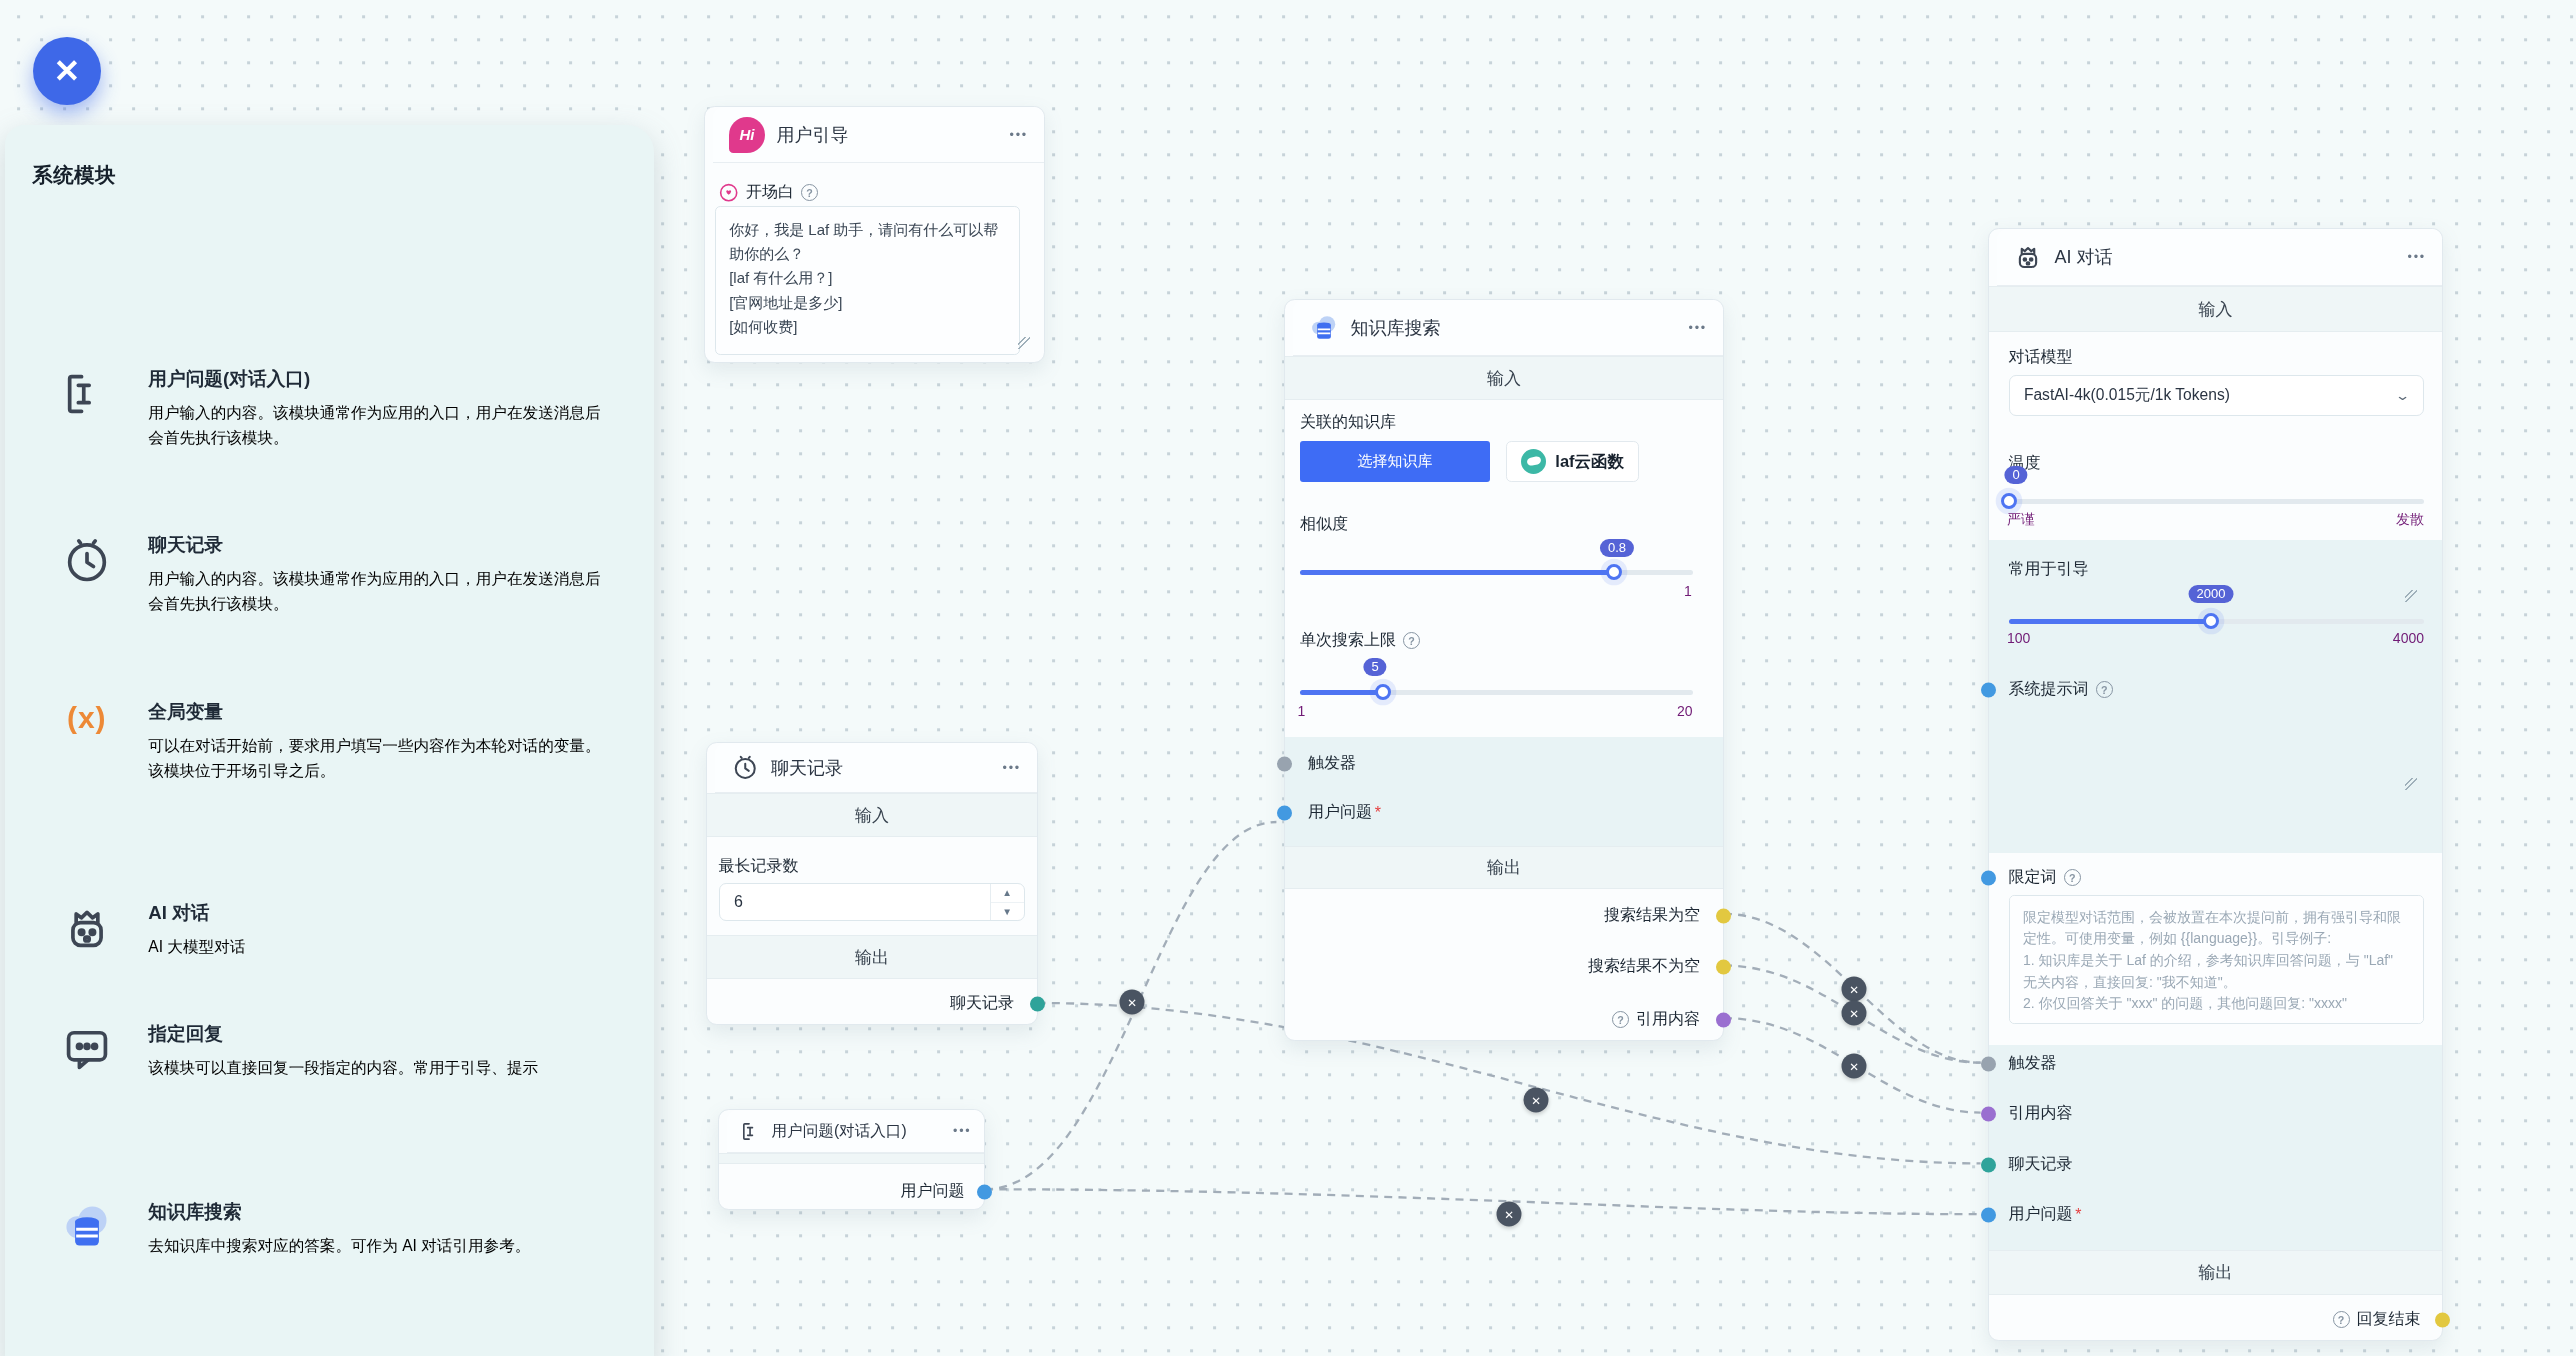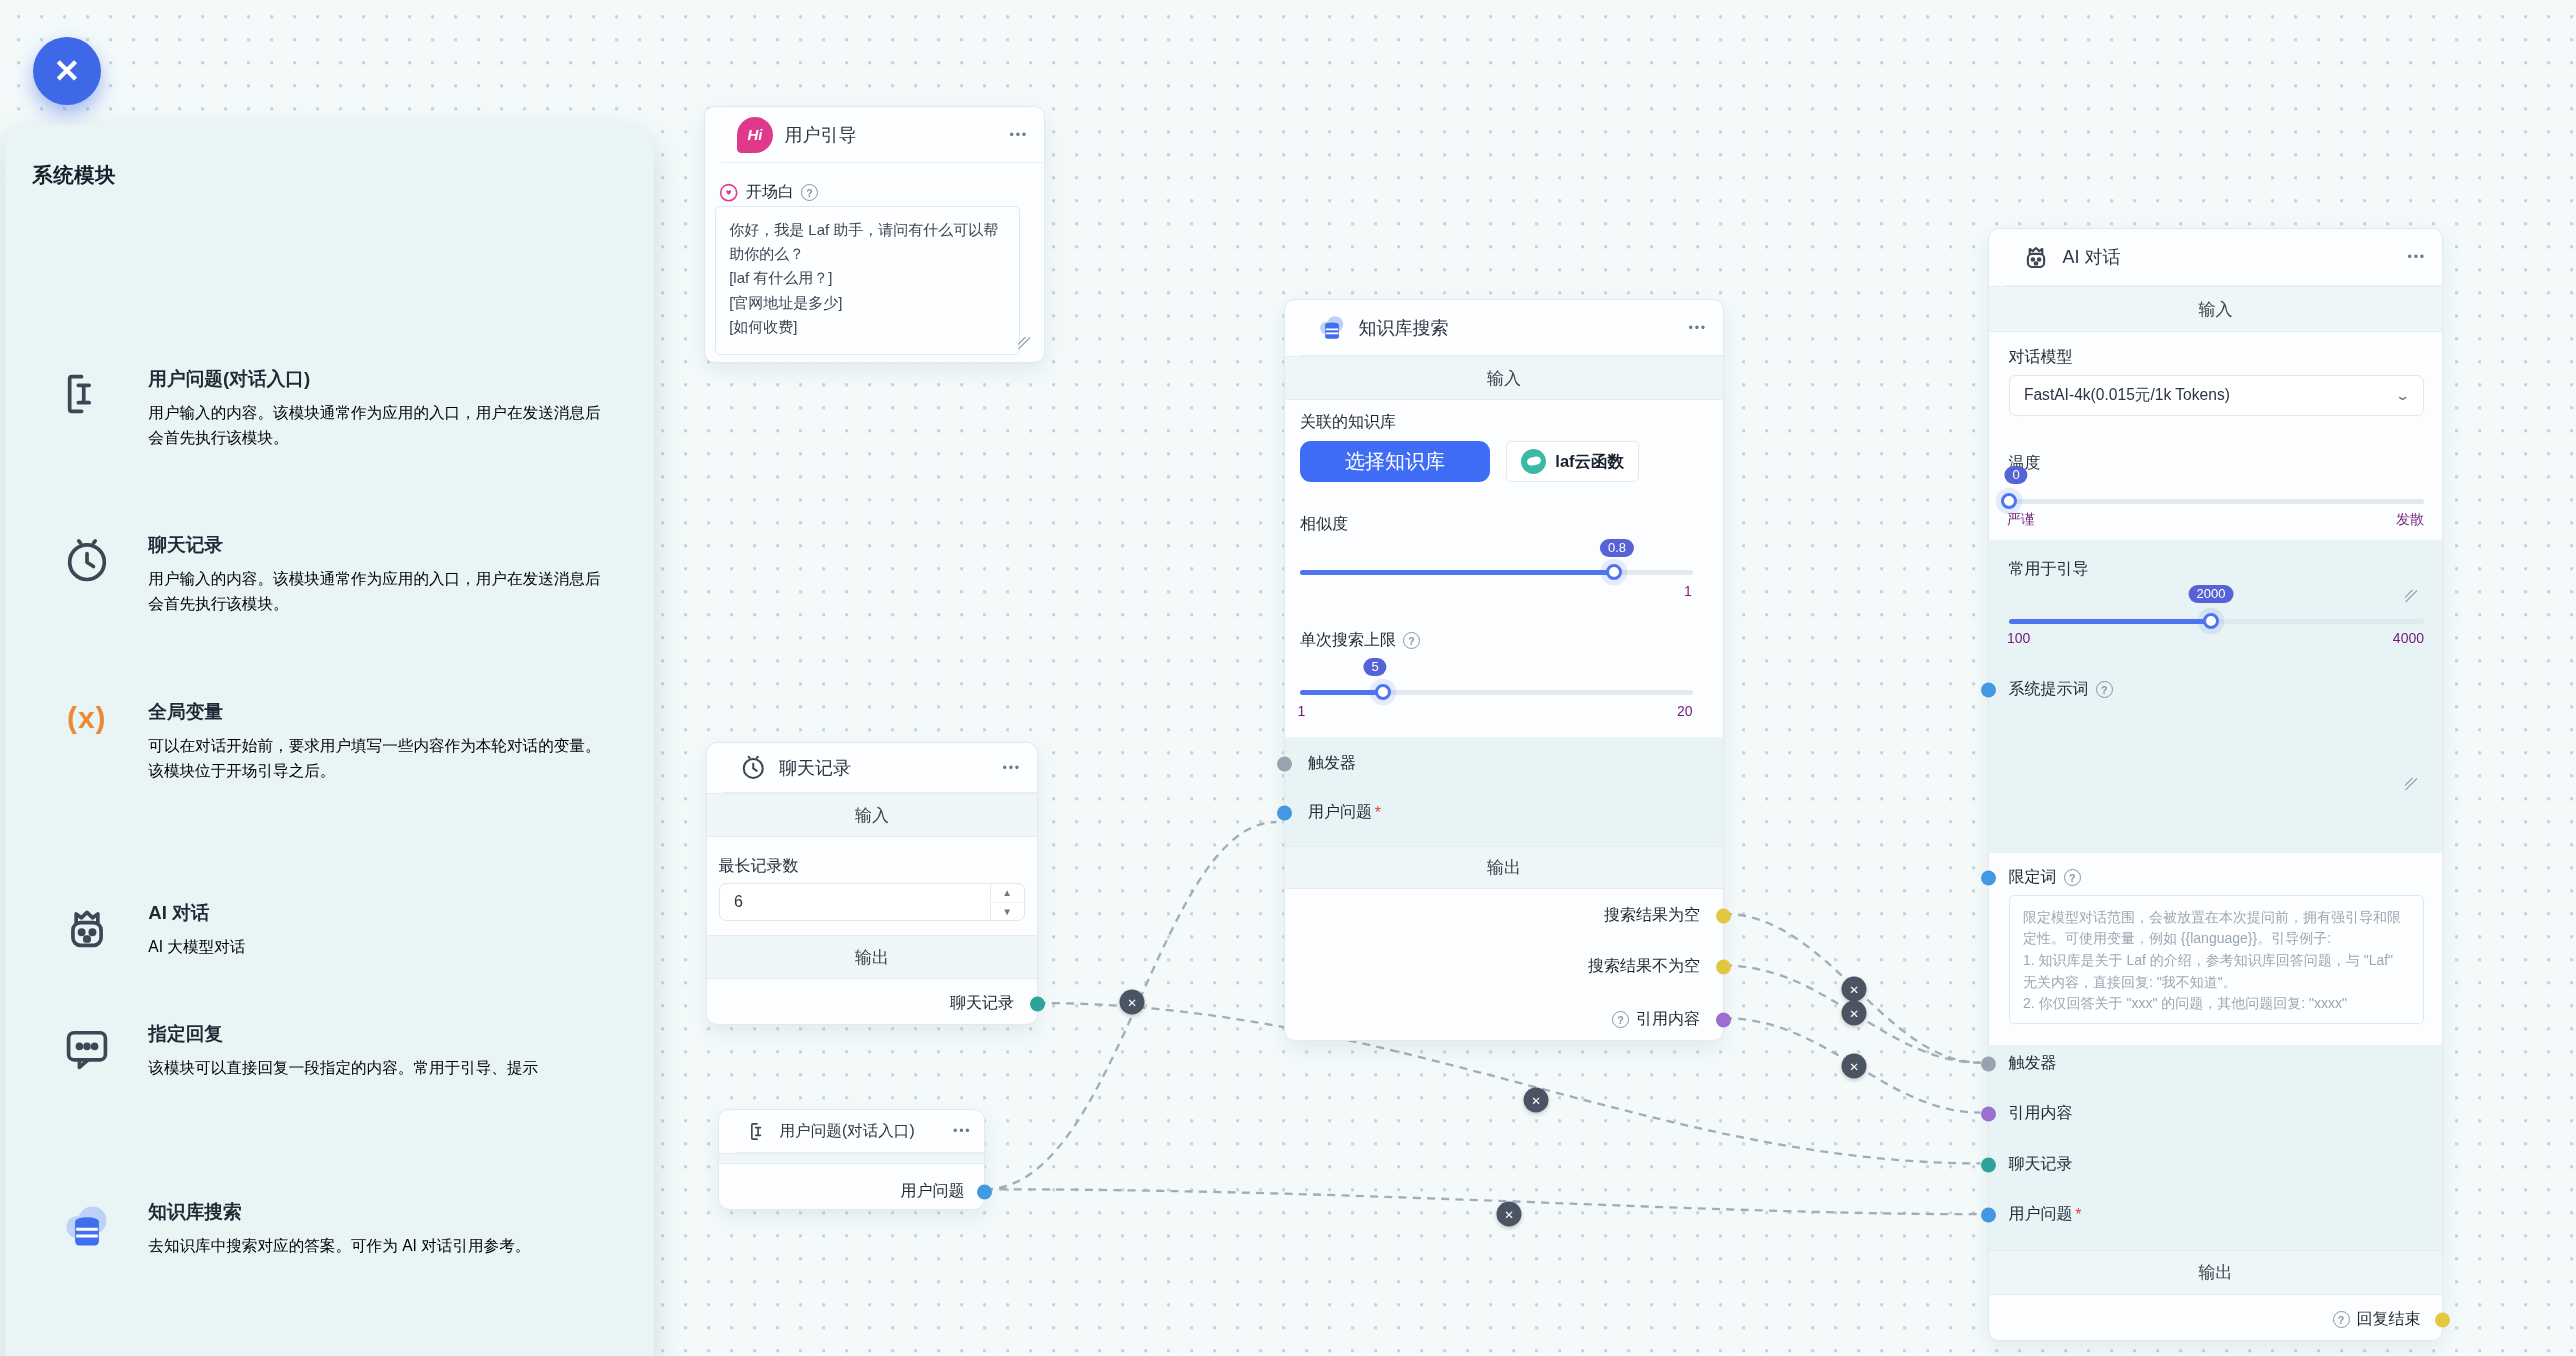--- a/index.html
+++ b/index.html
@@ -23,21 +23,21 @@
   .mod-item { position:absolute; left:0; width:624px; display:flex; gap:23px; padding-left:43px; cursor:grab; }
   .mod-icon { width:77px; min-width:77px; display:flex; align-items:flex-start; justify-content:center; padding-top:1.8px; }
   .mod-text { width:464px; }
   .mod-title { font-size:18.7px; font-weight:600; color:#1f2a37; }
   .mod-desc { margin-top:8px; font-size:15.6px; line-height:1.62; color:#000000; }
   .varx { font-size:30px; font-weight:bold; color:#ed8936; letter-spacing:0.9px; }
 
   
   .node { position:absolute; background:#fbfdfe; border:0.9px solid #e1e9ee; border-radius:10.7px;
     box-shadow:0 7.1px 19.6px rgba(110,130,145,.13); }
-  .node-header { position:absolute; top:0; left:16px; right:0; display:flex; align-items:center; gap:11.6px;
+  .node-header { position:absolute; top:0; left:8px; right:0; display:flex; align-items:center; gap:11.6px;
     padding:0 16px; border-bottom:0.9px solid #e8eef2; cursor:grab; background:#fcfeff; border-radius:10.7px 10.7px 0 0; }
   .node-title { font-size:18px; font-weight:500; color:#2a3442; flex:1; white-space:nowrap; }
   .menu-dots { font-size:12.5px; letter-spacing:1.8px; color:#6b7989; background:none; border:none; cursor:pointer; }
   .band { position:absolute; left:0; right:0; background:#eff6f7; border-top:0.9px solid #e5edf0; border-bottom:0.9px solid #e5edf0;
     display:flex; align-items:center; justify-content:center; font-size:17px; color:#38434f; }
   .strip { position:absolute; left:0; right:0; background:#e8f3f5; }
   .flabel { position:absolute; font-size:16px; color:#1d2834; display:flex; align-items:center; gap:7.1px; }
   .qmark { display:inline-flex; width:17px; height:17px; border:1.4px solid #8795a3; border-radius:50%;
     color:#8795a3; font-size:10.7px; align-items:center; justify-content:center; font-weight:bold; }
   .req { color:#e53e3e; margin-left:2.7px; }
@@ -57,22 +57,22 @@
 
   
   .track { position:absolute; height:4.5px; border-radius:2.7px; background:#e2e9ee; cursor:pointer; }
   .fill { height:100%; border-radius:2.7px; background:#4e74f2; }
   .thumb { position:absolute; top:50%; width:16px; height:16px; background:#fff; border:3.1px solid #4e74f2;
     border-radius:50%; transform:translate(-50%,-50%); box-shadow:0 0 0 5.3px rgba(78,116,242,.13); cursor:grab; }
   .sbadge { position:absolute; transform:translateX(-50%); background:#5563d6; color:#fff; font-size:13px;
     padding:1.3px 8px; border-radius:9px; white-space:nowrap; }
   .rlabel { position:absolute; font-size:14px; color:#701a75; }
 
-  .btn-primary { position:absolute; background:#3e6cf5; color:#fff; border:none; border-radius:11px;
-    font-size:20px; cursor:pointer; font-family:inherit; }
+  .btn-primary { position:absolute; background:#3e6cf5; color:#fff; border:none; border-radius:3px;
+    font-size:15px; cursor:pointer; font-family:inherit; }
   .tag-card { position:absolute; background:#fff; border:0.9px solid #e2e9ee; border-radius:5.3px;
     display:flex; align-items:center; gap:9px; padding:0 14.3px; cursor:pointer; }
   .tag-card b { font-size:16.5px; color:#18222e; }
   .laf-ic { width:25px; height:25px; border-radius:50%; background:#3cb8a6; position:relative; }
   .laf-ic::after { content:""; position:absolute; left:5.3px; top:8px; width:14.3px; height:8px;
     background:#fff; border-radius:60% 60% 60% 60% / 100% 100% 100% 100%; transform:rotate(-12deg); }
 
   .select { position:absolute; background:#fff; border:0.9px solid #dde7ec; border-radius:7.1px;
     display:flex; align-items:center; padding:0 14.3px; font-size:15.6px; color:#2a3442; cursor:pointer; }
   .select .val { flex:1; }

